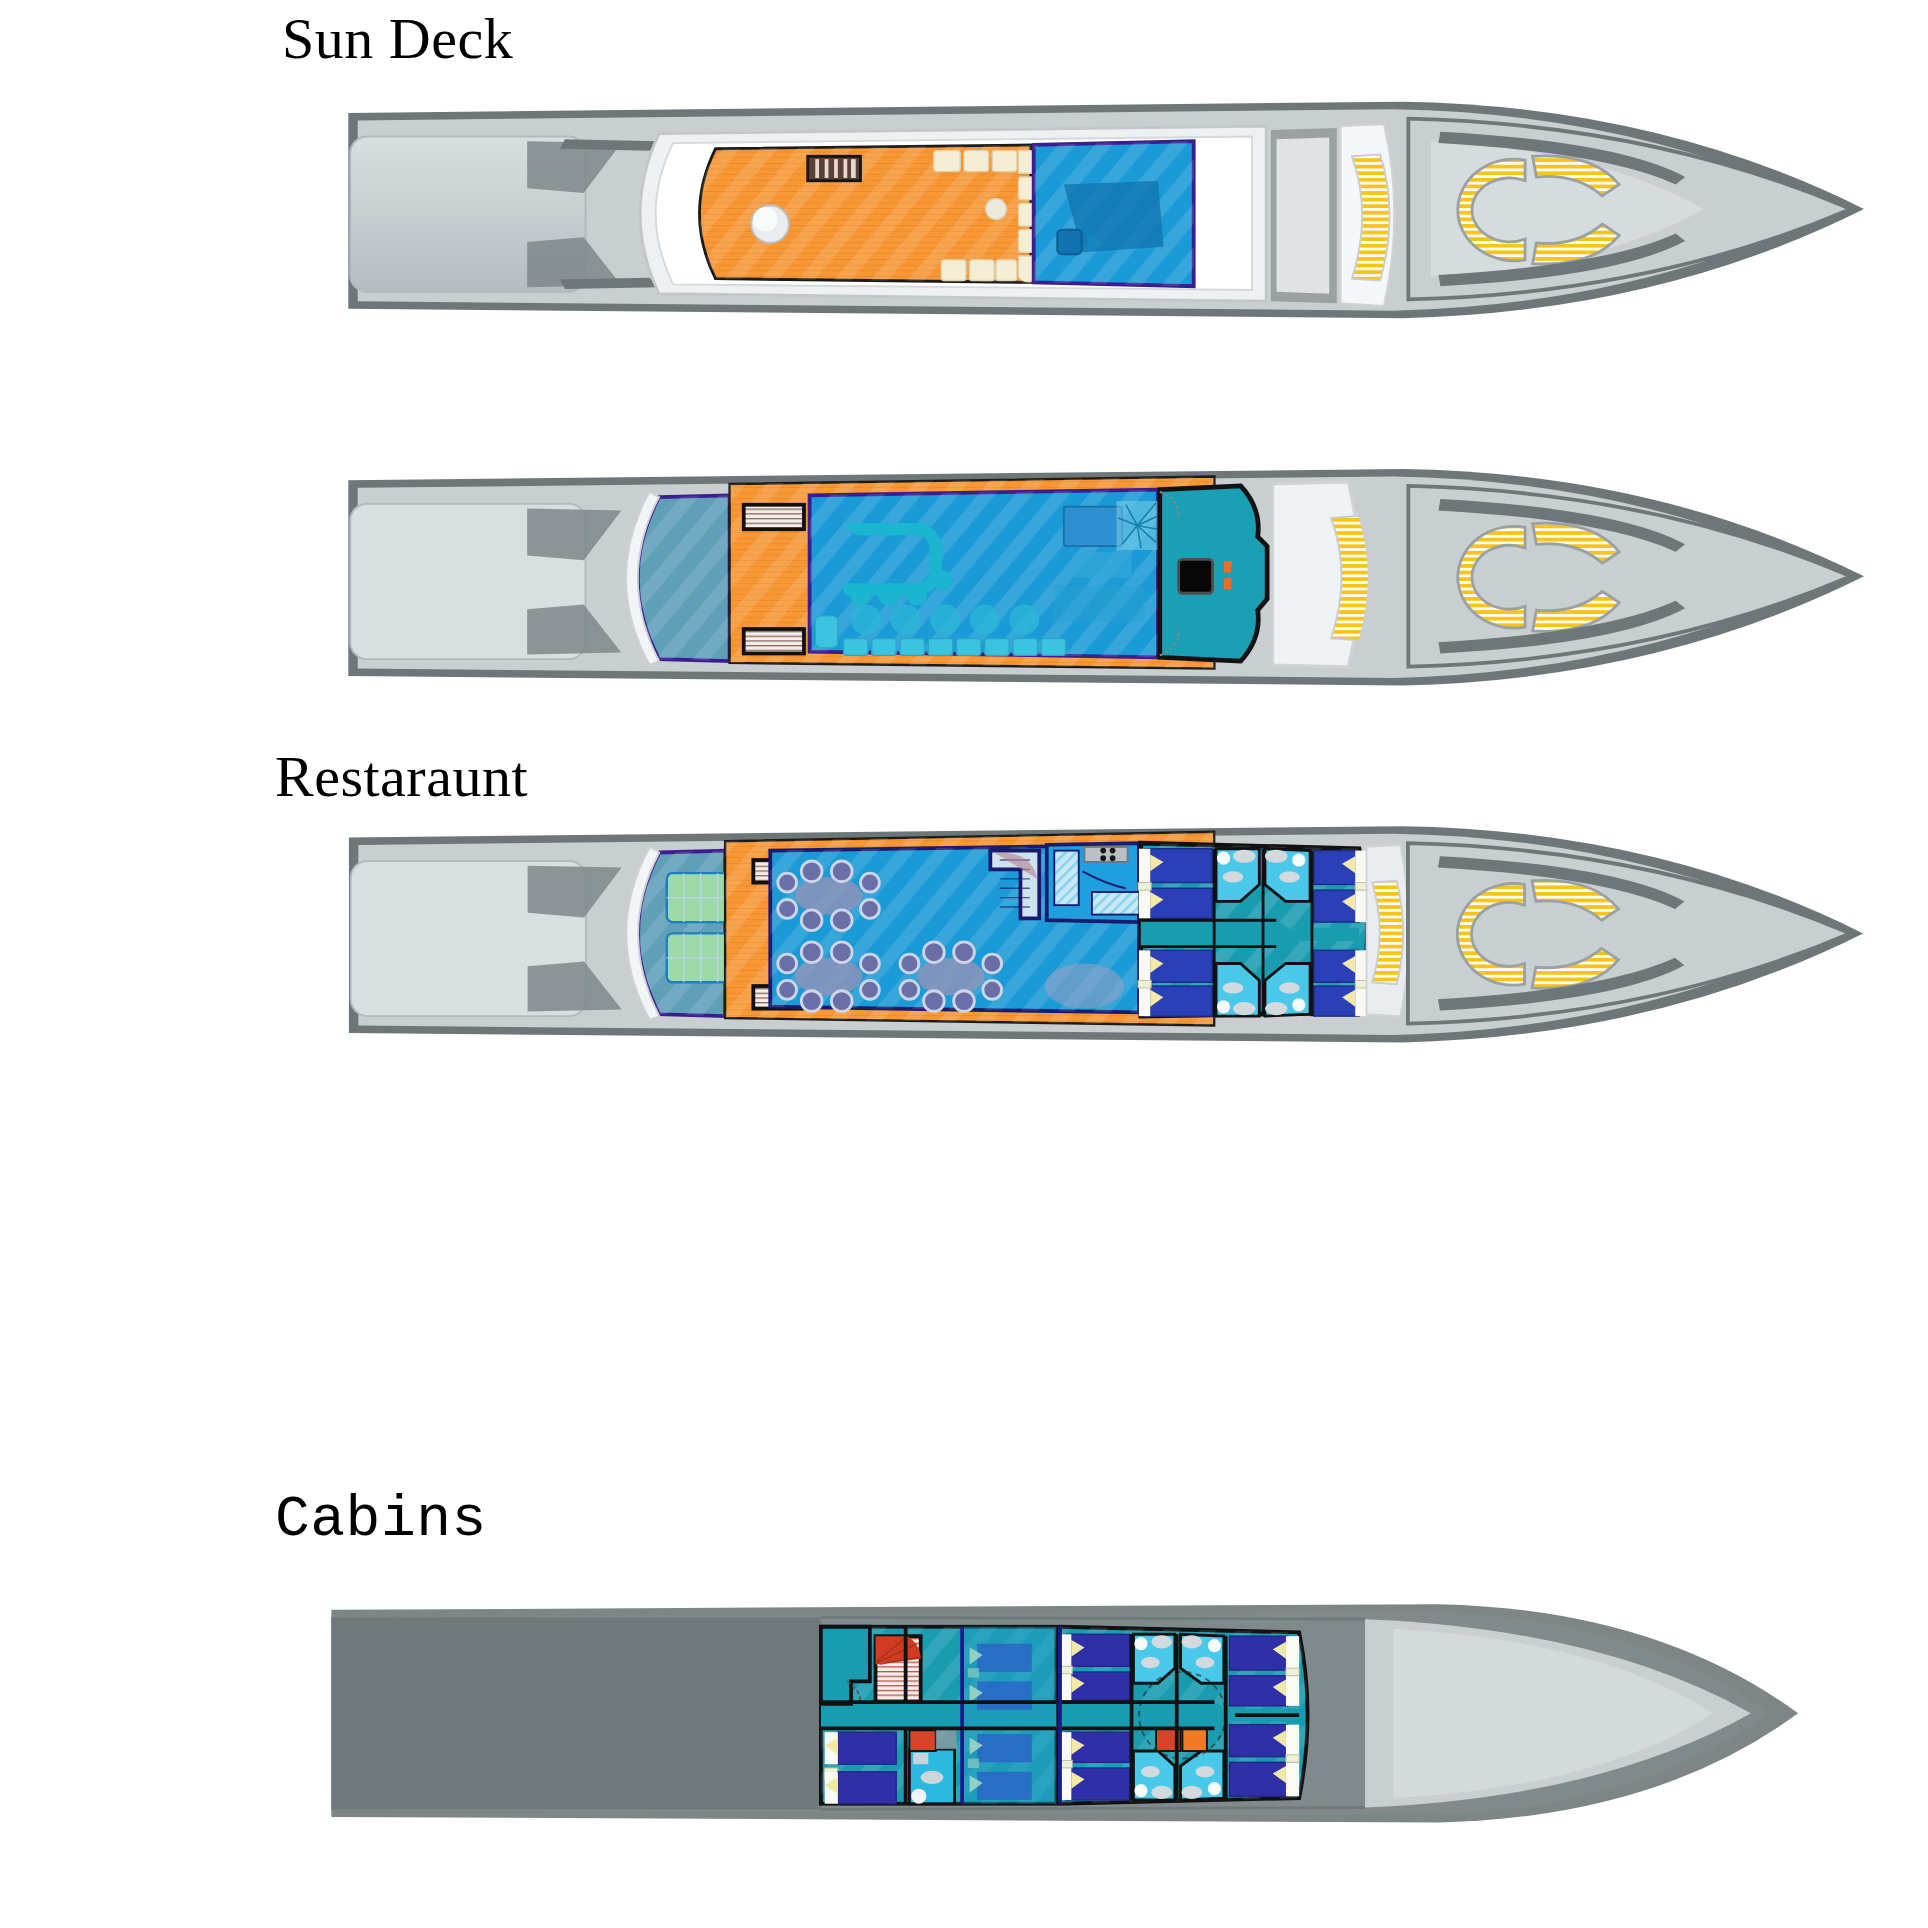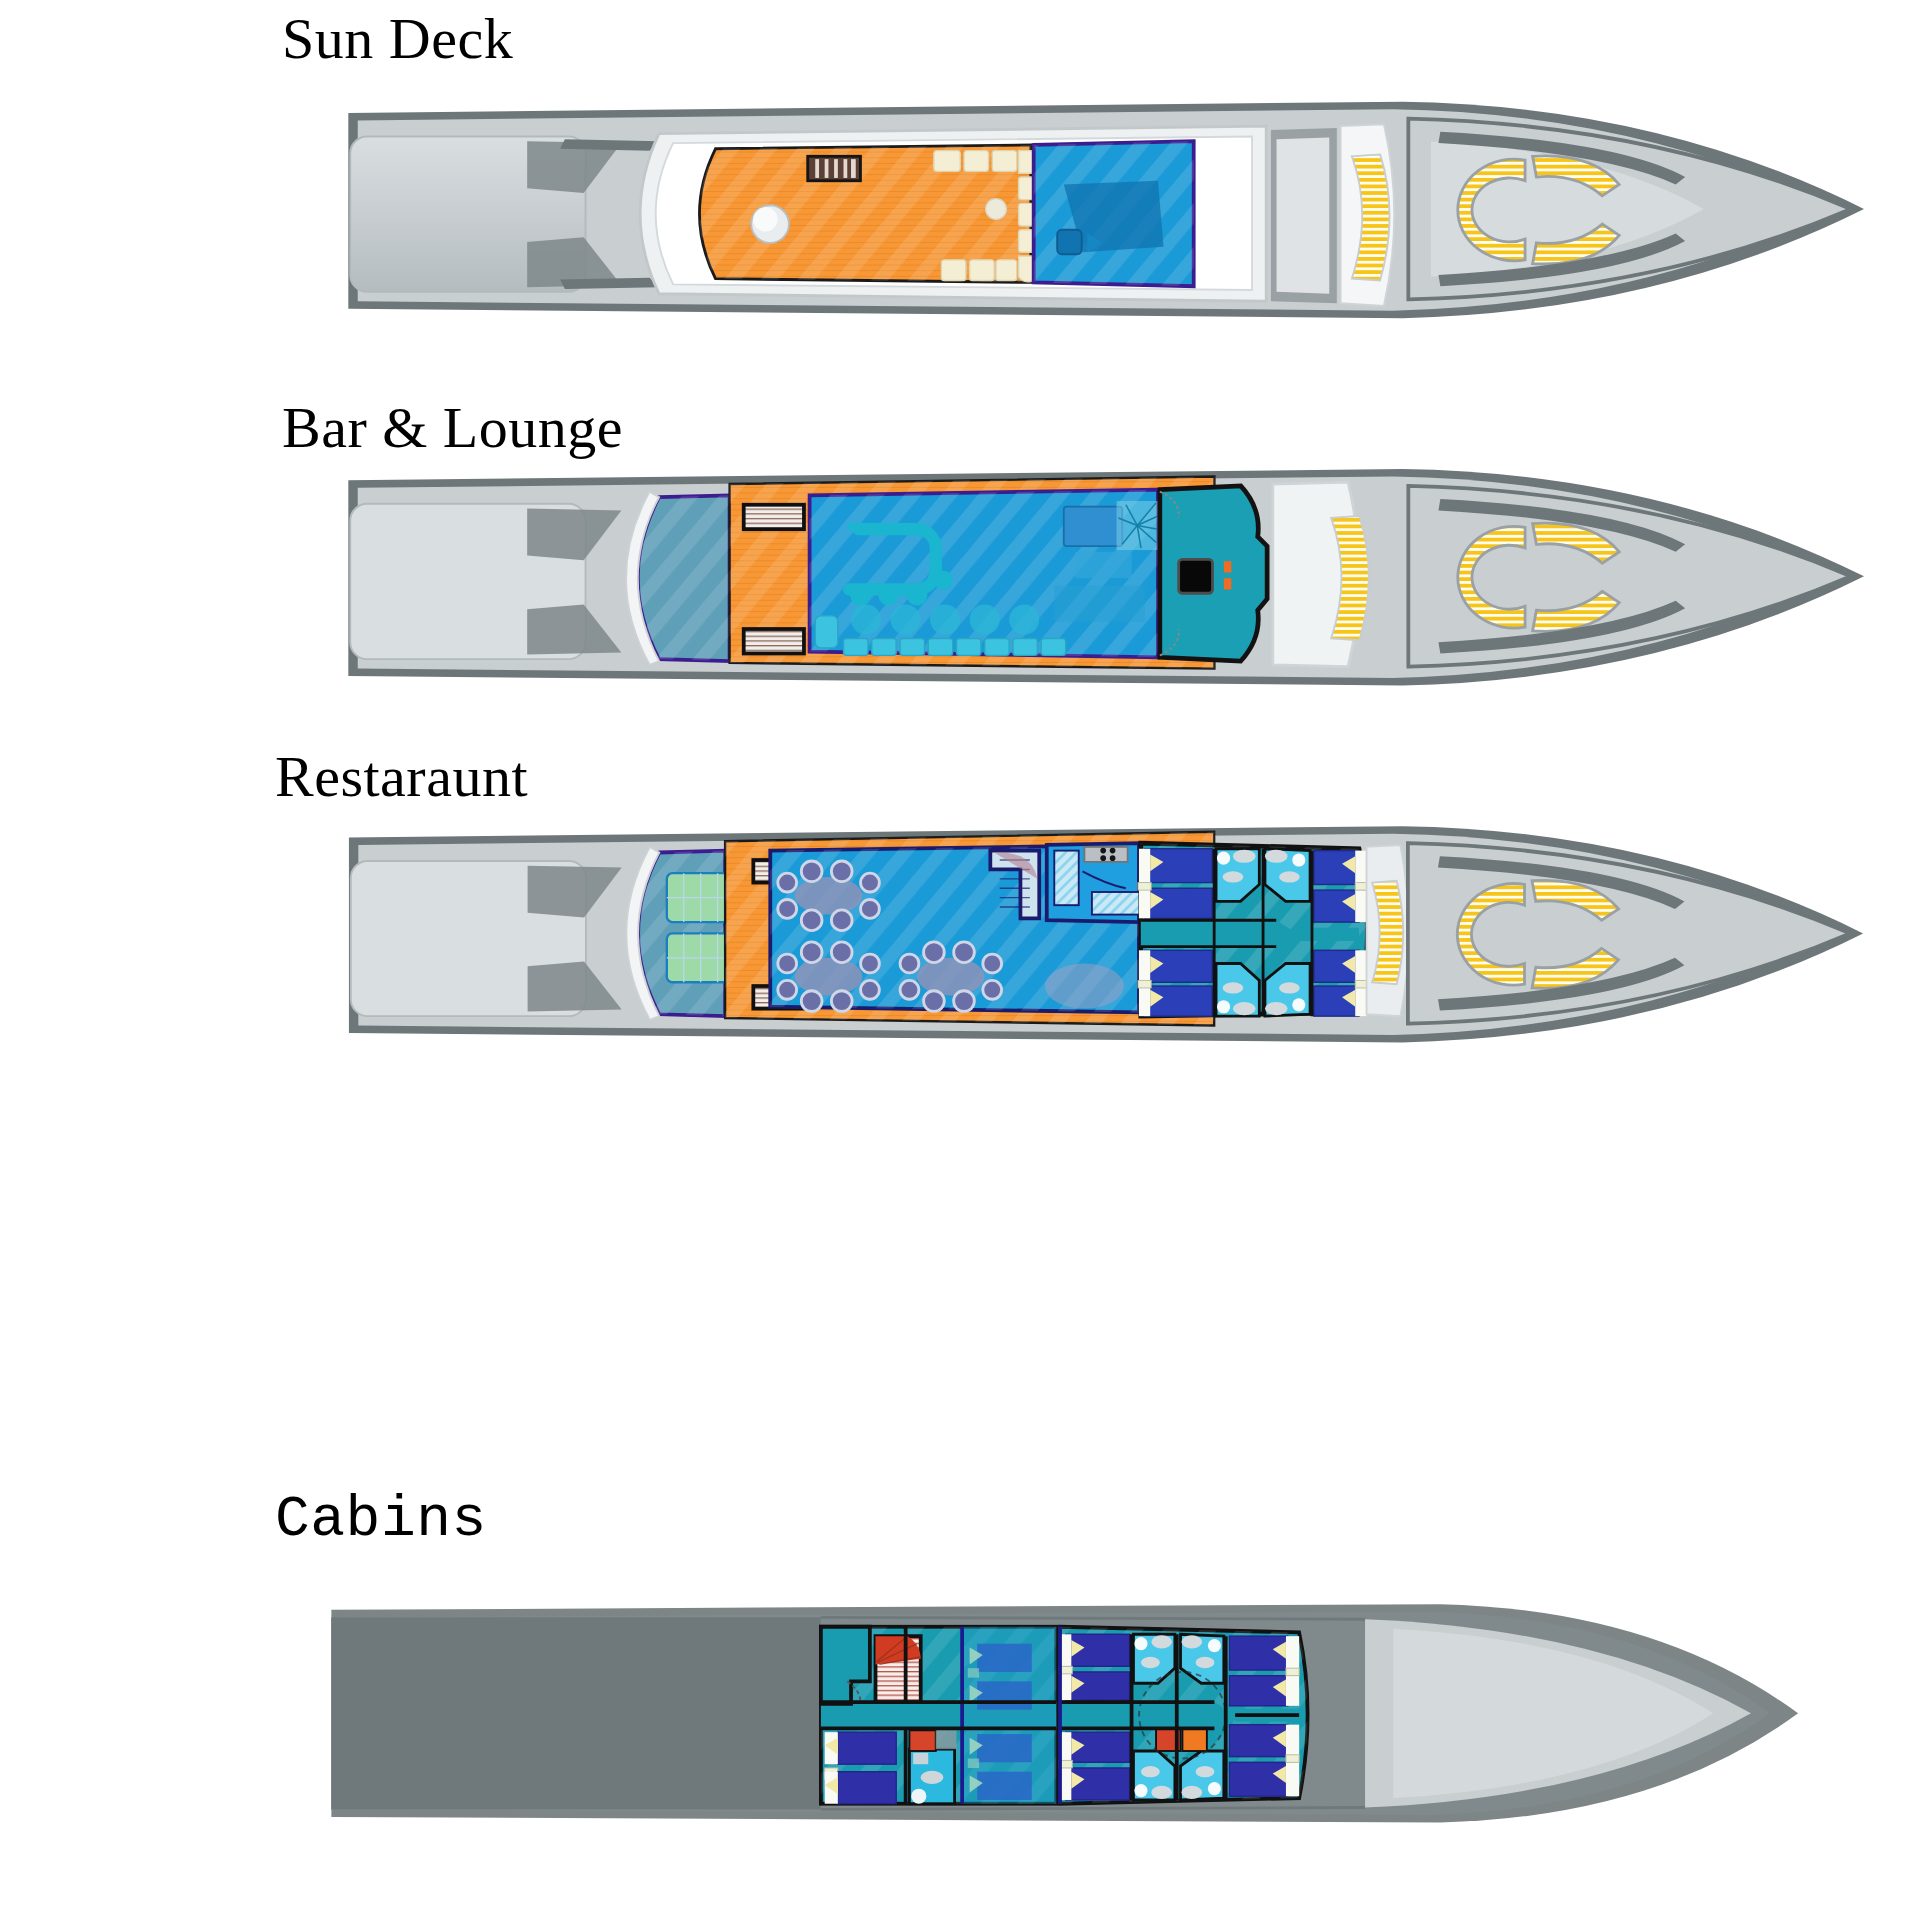--- a/index.html
+++ b/index.html
@@ -122,21 +122,20 @@
         <path d="M1628 280 q64 4 92 -30 l-18 -12 q-28 24 -70 20 z" fill="url(#ystripe)" stroke="#9aa1a4" stroke-width="3"></path>
       </g>
       <path d="M1530 140 Q1720 150 1790 188 L1780 196 Q1706 162 1528 152 Z" fill="#6d7679"></path>
       <path d="M1530 304 Q1720 294 1790 256 L1780 248 Q1706 282 1528 292 Z" fill="#6d7679"></path>
     </g>
   </svg>
   </div>
 </div>
 
 <div class="deck-block" style="top:386px;height:358px;">
-  <div class="deck-title" style="left:282px;top:7.5px;">Bar &amp; Lounge</div>
   <div class="deck-canvas" style="top:0;">
   <svg width="1928" height="358" viewBox="0 0 2048 380" xmlns="http://www.w3.org/2000/svg">
     <defs>
       <pattern id="woodO2" width="6" height="6" patternUnits="userSpaceOnUse">
         <rect width="6" height="6" fill="#f79735"></rect>
             <rect width="6" height="1" y="5" fill="#e98b28"></rect>
       </pattern>
       <pattern id="diagLt2" width="30" height="30" patternUnits="userSpaceOnUse" patternTransform="rotate(40)">
         <rect width="14" height="30" fill="#ffffff" opacity="0.12"></rect>
       </pattern>

